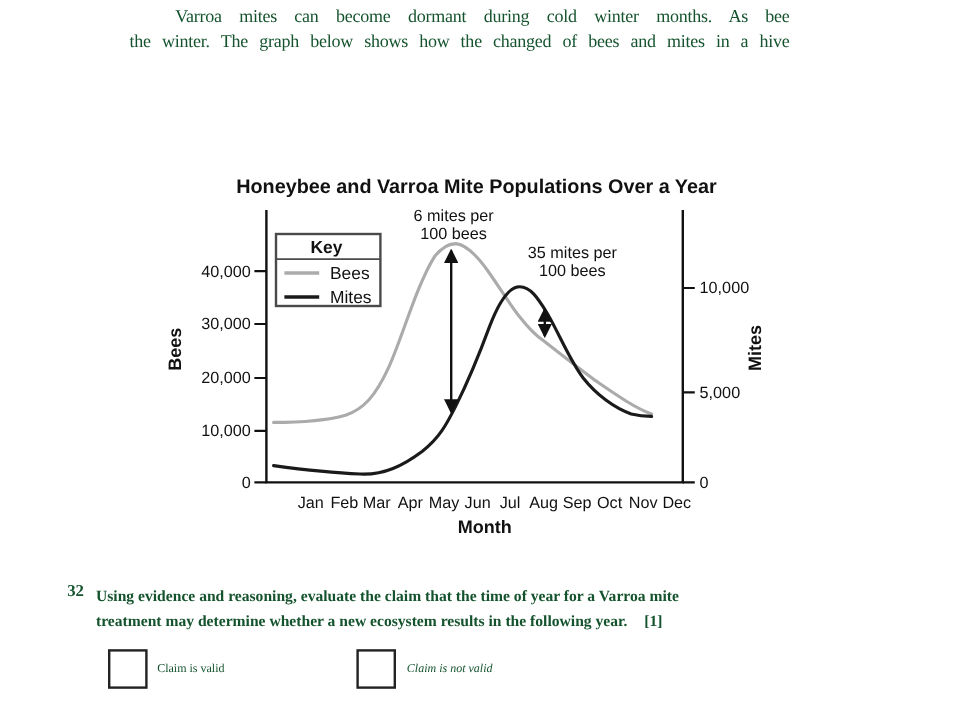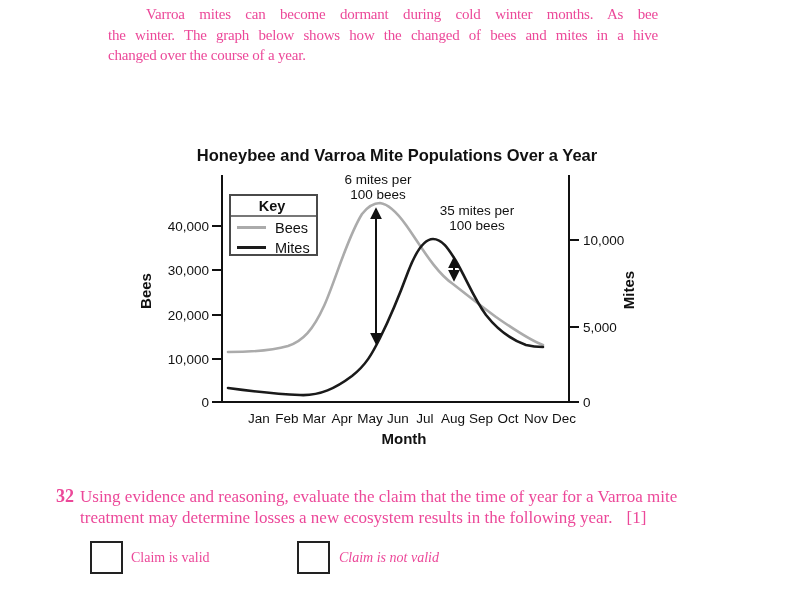--- a/index.html
+++ b/index.html
@@ -1,57 +1,56 @@
 <!DOCTYPE html>
 <html><head>
 <meta charset="utf-8">
 <style>
   html,body { margin:0; padding:0; background:#ffffff; }
   .page {
     position:relative; width:800px; height:596px; background:#ffffff;
-    font-family:"Liberation Serif", serif; color:#ec4899; overflow:hidden;
+    font-family:"Liberation Serif", serif; color:#14532d; overflow:hidden;
   }
   
   .passage { position:absolute; left:108px; top:4px; width:550px;
              font-size:15px; line-height:20.6px; letter-spacing:-0.2px; }
   .passage .pline { text-align:justify; text-align-last:justify; }
   .passage .pline.first { text-indent:38px; }
   .passage .pline.last { text-align:left; text-align-last:left; }
   
   .chart-svg { position:absolute; left:140px; top:142px; }
   .chart-svg text { font-family:"Liberation Sans", sans-serif; fill:#111; }
   .chart-svg .ctitle { font-size:16.5px; font-weight:bold; }
   .chart-svg .tick   { font-size:13.5px; }
   .chart-svg .month  { font-size:13.5px; }
   .chart-svg .axlab  { font-size:15px; font-weight:bold; }
   .chart-svg .keyhdr { font-size:14.5px; font-weight:bold; }
   .chart-svg .keylab { font-size:14.5px; }
   .chart-svg .anno   { font-size:13.5px; }
   
-  .qnum  { position:absolute; left:56px; top:486px; font-size:18px; font-weight:bold; }
+  .qnum  { position:absolute; left:56px; top:486px; font-size:14px; font-weight:bold; }
   .qtext { position:absolute; left:80px; top:486px; width:600px;
-           font-size:17px; line-height:21px; }
+           font-size:13px; line-height:21px;font-weight:bold; }
   .qline { white-space:nowrap; }
   .points { margin-left:14px; }
   .checkbox { position:absolute; top:541px; width:29px; height:29px;
               border:2px solid #222; background:#fff; }
   .cb1 { left:90px; }  .cb2 { left:297px; }
   .cblabel { position:absolute; top:541px; height:33px; line-height:33px;
-             font-size:14px; white-space:nowrap; }
+             font-size:10px; white-space:nowrap; }
   .cl1 { left:131px; } .cl2 { left:339px;font-style:italic; }
 </style>
 </head>
 <body>
 
 <div class="page">
 
   <div class="passage">
     <div class="pline first">Varroa mites can become dormant during cold winter months. As bee</div>
     <div class="pline">the winter. The graph below shows how the changed of bees and mites in a hive</div>
-    <div class="pline last">changed over the course of a year.</div>
   </div>
 
   <svg class="chart-svg" width="534" height="312" viewBox="140 142 534 312">
     <defs>
       <marker id="ah" viewBox="0 0 10 10" refX="8.5" refY="5" markerWidth="6" markerHeight="6" orient="auto-start-reverse">
         <path d="M0,0 L10,5 L0,10 z" fill="#111"></path>
       </marker>
     </defs>
 
     <text class="ctitle" x="397" y="161" text-anchor="middle">Honeybee and Varroa Mite Populations Over a Year</text>
@@ -111,21 +110,21 @@
       <line x1="237" y1="227.5" x2="266" y2="227.5" stroke="#ababab" stroke-width="3"></line>
       <text class="keylab" x="275" y="232.5">Bees</text>
       <line x1="237" y1="247.5" x2="266" y2="247.5" stroke="#1a1a1a" stroke-width="3"></line>
       <text class="keylab" x="275" y="252.5">Mites</text>
     </g>
   </svg>
 
   <div class="qnum">32</div>
   <div class="qtext">
     <div class="qline">Using evidence and reasoning, evaluate the claim that the time of year for a Varroa mite</div>
-    <div class="qline"><span>treatment may determine losses a new ecosystem results in the following year.</span><span class="points">[1]</span></div>
+    <div class="qline"><span>treatment may determine whether a new ecosystem results in the following year.</span><span class="points">[1]</span></div>
   </div>
 
   <div class="checkbox cb1"></div>
   <div class="cblabel cl1">Claim is valid</div>
   <div class="checkbox cb2"></div>
   <div class="cblabel cl2">Claim is not valid</div>
 
 </div>
 
 </body></html>

